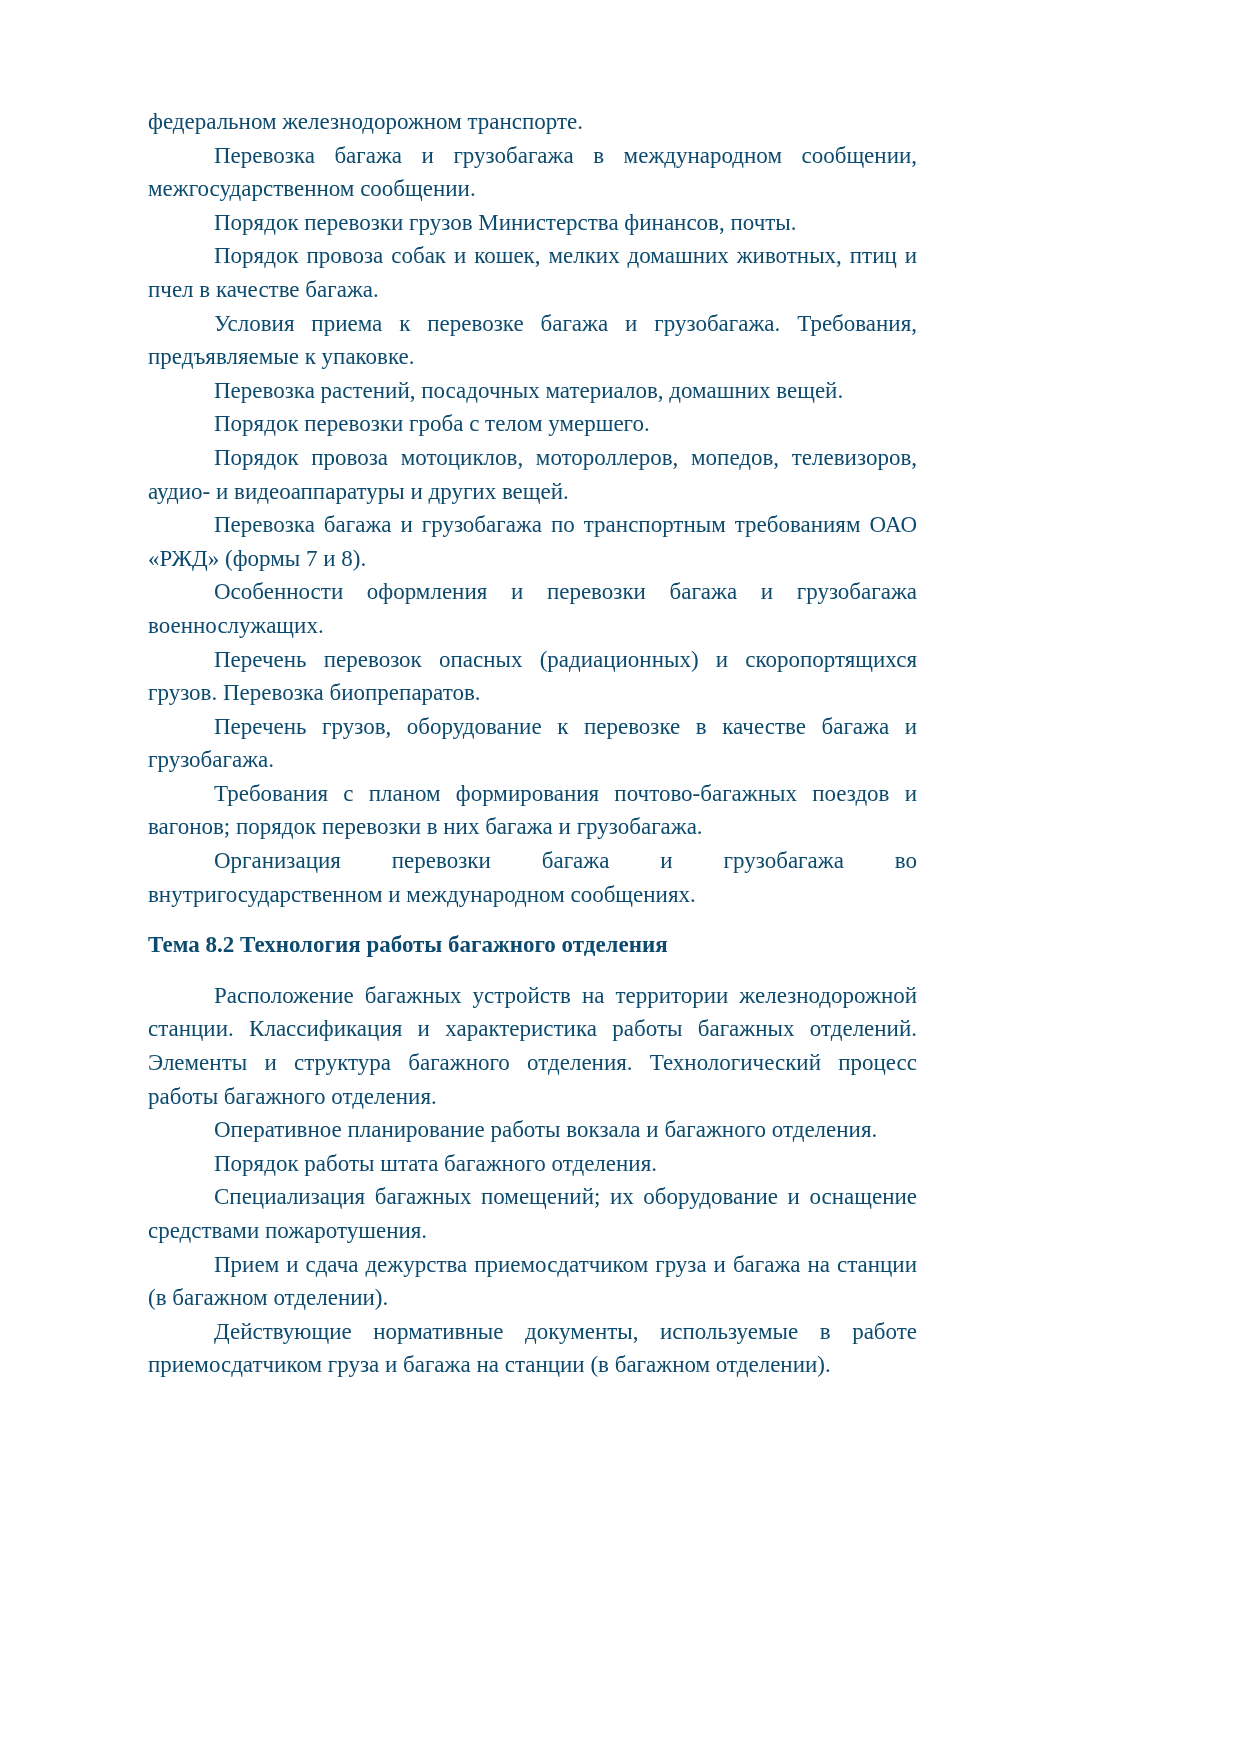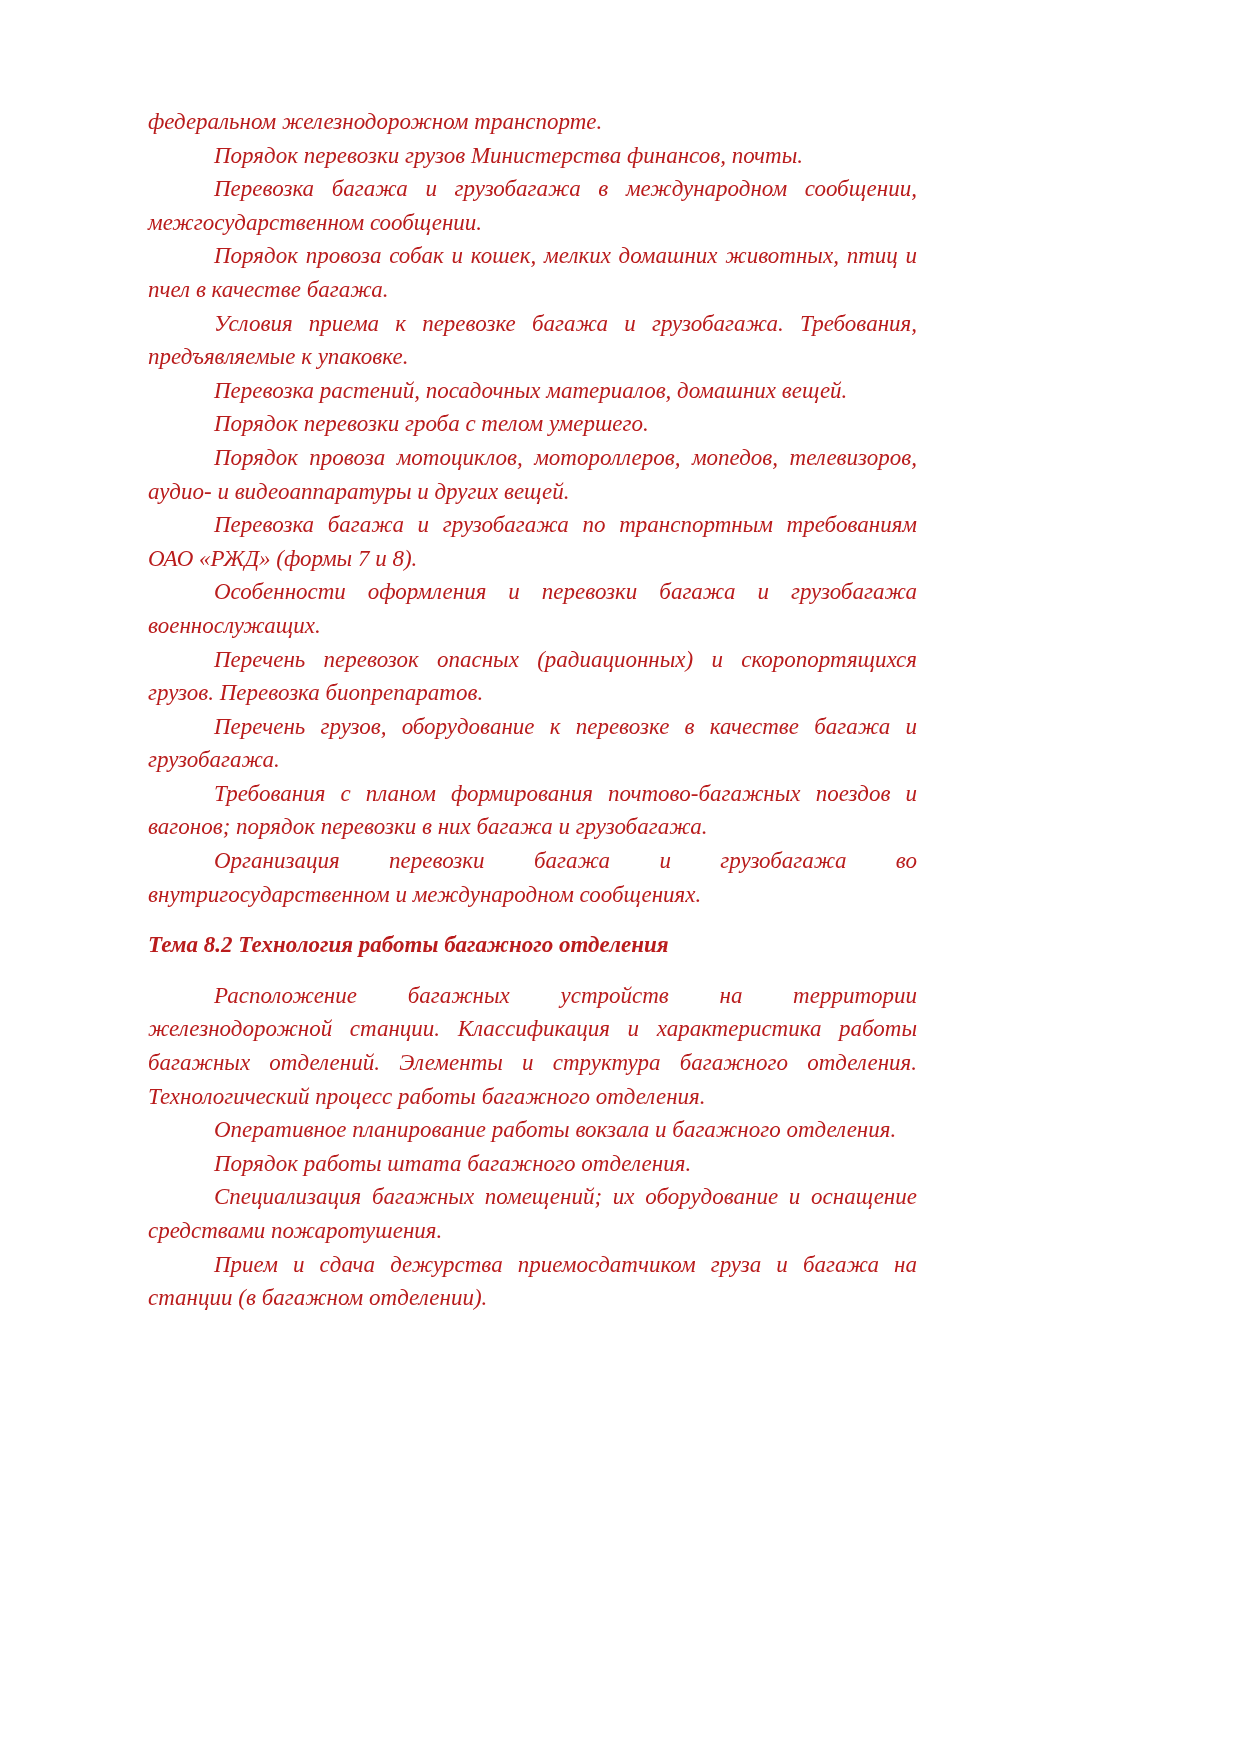--- a/index.html
+++ b/index.html
@@ -5,28 +5,27 @@
   html, body {
     margin: 0;
     padding: 0;
     background: #ffffff;
   }
   .page {
     position: relative;
     width: 1136px;
     height: 1756px;
     background: #ffffff;
-    color: #b91c1c;
+    color: #0c4a6e;
     font-family: "Liberation Serif", "DejaVu Serif", serif;
     font-size: 23px;
     line-height: 33.6px;
     box-sizing: border-box;
     padding: 105px 219px 60px 148px;
     overflow: hidden;
-    font-style: italic;
   }
   .para {
     margin: 0;
     text-align: justify;
     text-indent: 66px;
   }
   .para.no-indent {
     text-indent: 0;
   }
   .heading {
@@ -35,35 +34,36 @@
     font-weight: bold;
     text-indent: 0;
   }
 </style>
 </head>
 <body>
 
 <div class="page">
 
   <p class="para no-indent">федеральном железнодорожном транспорте.</p>
+  <p class="para">Перевозка багажа и грузобагажа в международном сообщении, межгосударственном сообщении.</p>
   <p class="para">Порядок перевозки грузов Министерства финансов, почты.</p>
-  <p class="para">Перевозка багажа и грузобагажа в международном сообщении, межгосударственном сообщении.</p>
   <p class="para">Порядок провоза собак и кошек, мелких домашних животных, птиц и пчел в качестве багажа.</p>
   <p class="para">Условия приема к перевозке багажа и грузобагажа. Требования, предъявляемые к упаковке.</p>
   <p class="para">Перевозка растений, посадочных материалов, домашних вещей.</p>
   <p class="para">Порядок перевозки гроба с телом умершего.</p>
   <p class="para">Порядок провоза мотоциклов, мотороллеров, мопедов, телевизоров, аудио- и видеоаппаратуры и других вещей.</p>
   <p class="para">Перевозка багажа и грузобагажа по транспортным требованиям ОАО «РЖД» (формы 7 и 8).</p>
   <p class="para">Особенности оформления и перевозки багажа и грузобагажа военнослужащих.</p>
   <p class="para">Перечень перевозок опасных (радиационных) и скоропортящихся грузов. Перевозка биопрепаратов.</p>
   <p class="para">Перечень грузов, оборудование к перевозке в качестве багажа и грузобагажа.</p>
   <p class="para">Требования с планом формирования почтово-багажных поездов и вагонов; порядок перевозки в них багажа и грузобагажа.</p>
   <p class="para">Организация перевозки багажа и грузобагажа во внутригосударственном и международном сообщениях.</p>
 
   <p class="para heading">Тема 8.2 Технология работы багажного отделения</p>
 
   <p class="para">Расположение багажных устройств на территории железнодорожной станции. Классификация и характеристика работы багажных отделений. Элементы и структура багажного отделения. Технологический процесс работы багажного отделения.</p>
   <p class="para">Оперативное планирование работы вокзала и багажного отделения.</p>
   <p class="para">Порядок работы штата багажного отделения.</p>
   <p class="para">Специализация багажных помещений; их оборудование и оснащение средствами пожаротушения.</p>
   <p class="para">Прием и сдача дежурства приемосдатчиком груза и багажа на станции (в багажном отделении).</p>
+  <p class="para">Действующие нормативные документы, используемые в работе приемосдатчиком груза и багажа на станции (в багажном отделении).</p>
 
 </div>
 
 </body></html>

